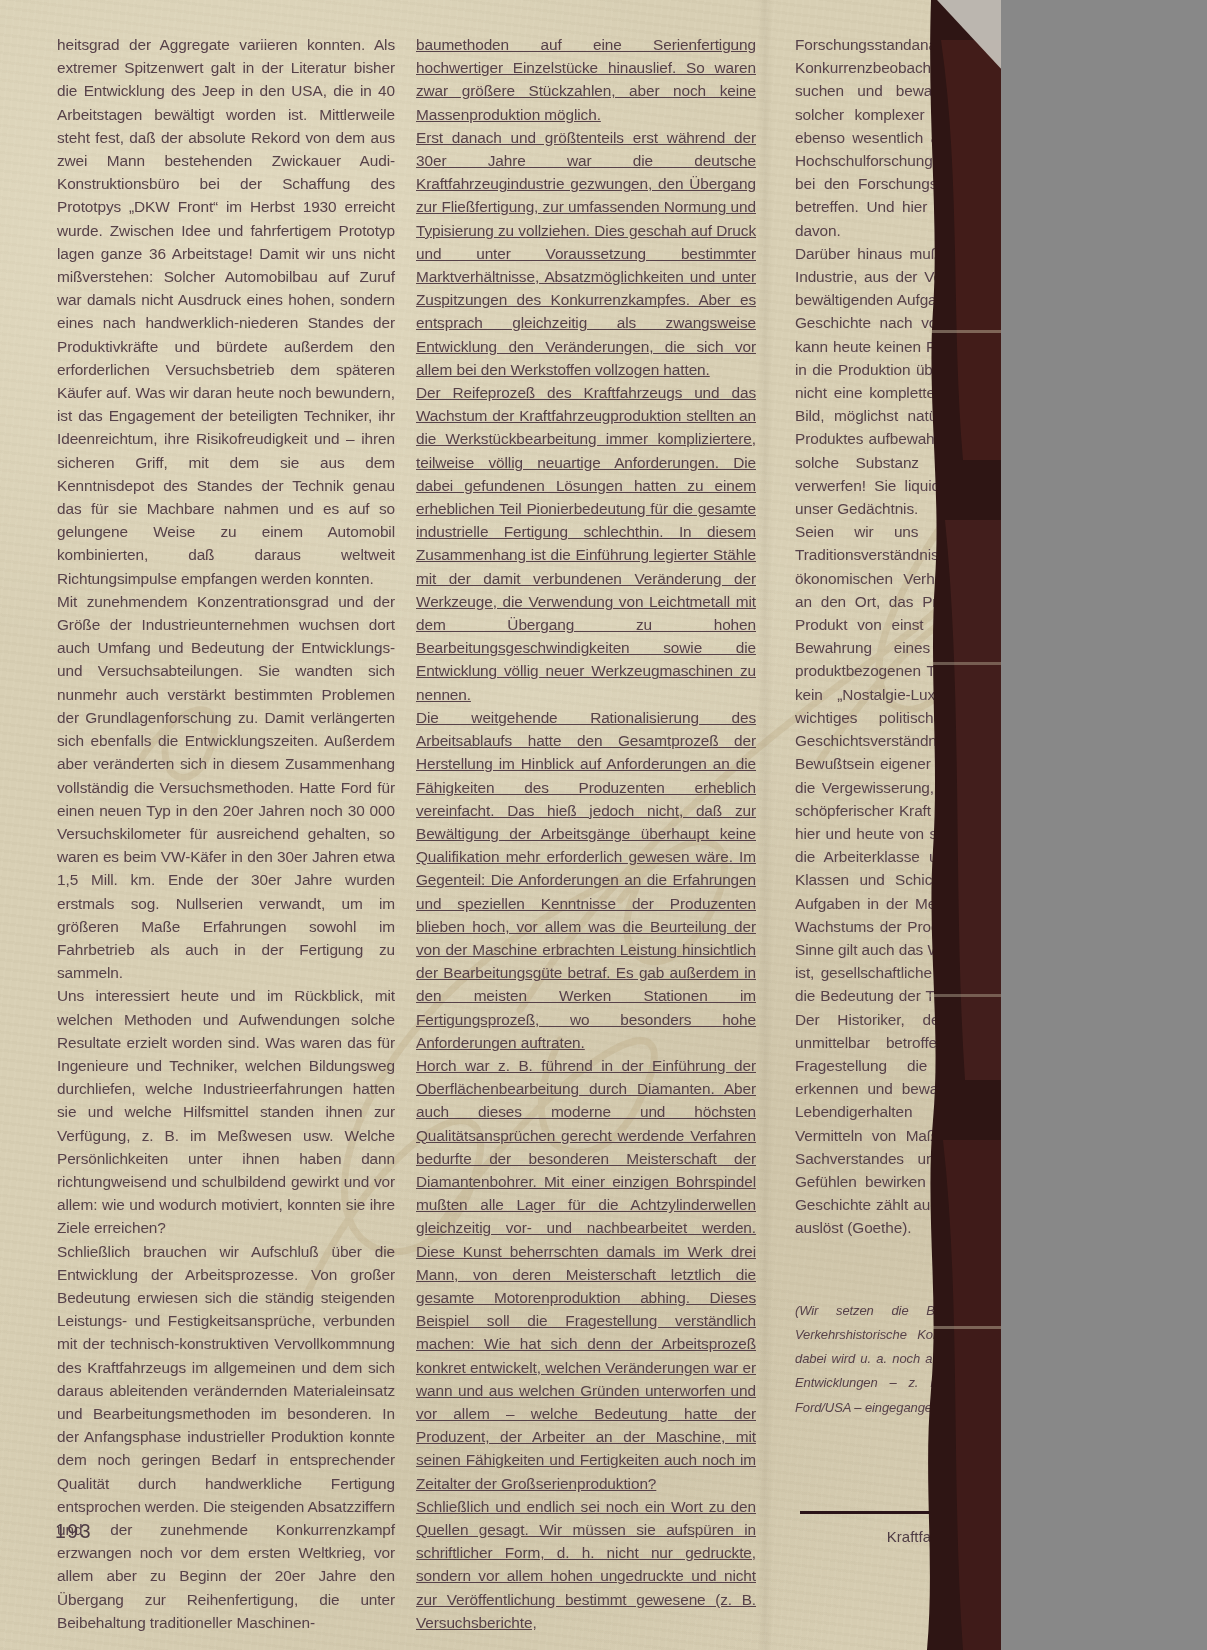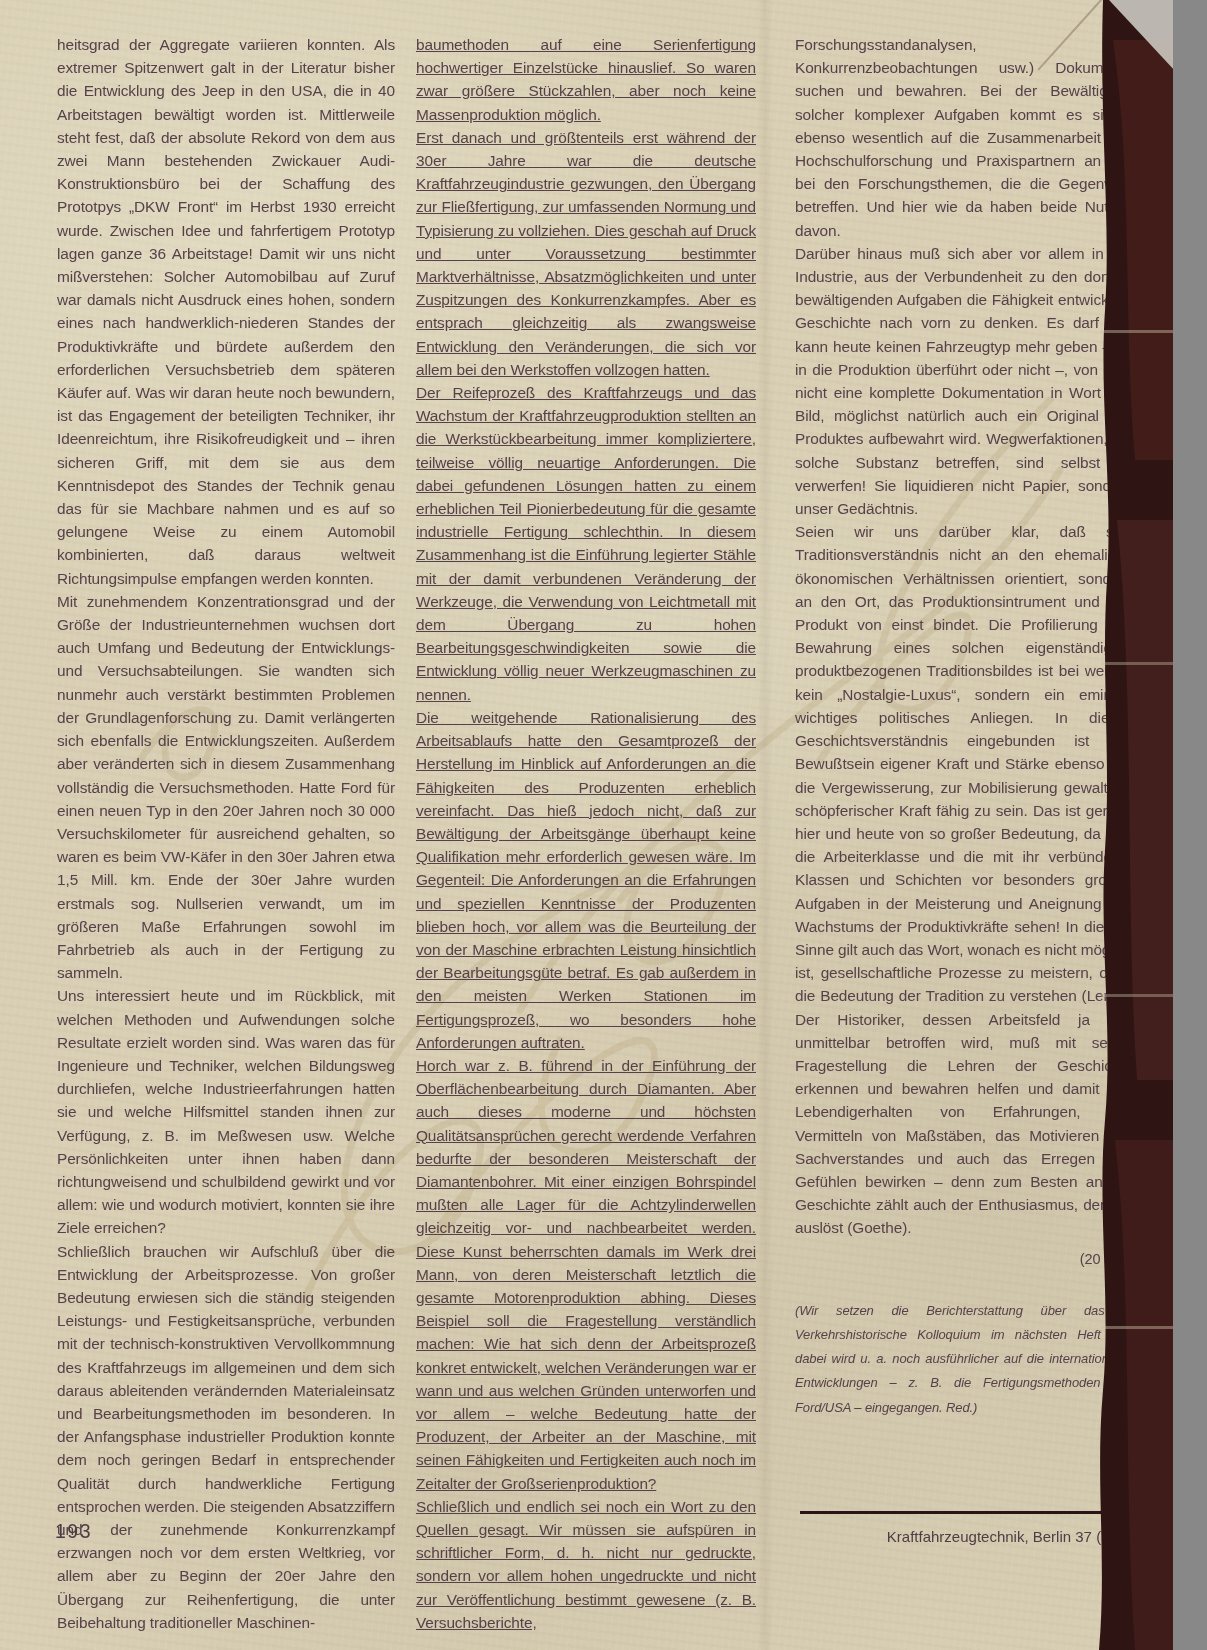--- a/index.html
+++ b/index.html
@@ -1,18 +1,18 @@
 <!DOCTYPE html>
 <html lang="de"><head>
 <meta charset="utf-8">
 <style>
   html, body { margin: 0; padding: 0; background: #888; }
   .page {
     position: relative;
-    width: 1173px;
+    width: 1001px;
     height: 1650px;
     overflow: hidden;
     font-family: "Liberation Sans", sans-serif;
     background-color: #d8cfb4;
     background-image:
       radial-gradient(ellipse 900px 700px at 20% 15%, rgba(255,250,230,0.25), rgba(0,0,0,0) 60%),
       radial-gradient(ellipse 800px 900px at 85% 70%, rgba(120,100,70,0.10), rgba(0,0,0,0) 65%),
       radial-gradient(ellipse 500px 400px at 55% 40%, rgba(255,255,240,0.12), rgba(0,0,0,0) 70%),
       radial-gradient(ellipse 700px 500px at 40% 90%, rgba(110,95,60,0.08), rgba(0,0,0,0) 70%),
       repeating-linear-gradient(7deg, rgba(120,105,75,0.035) 0 3px, rgba(0,0,0,0) 3px 9px),

